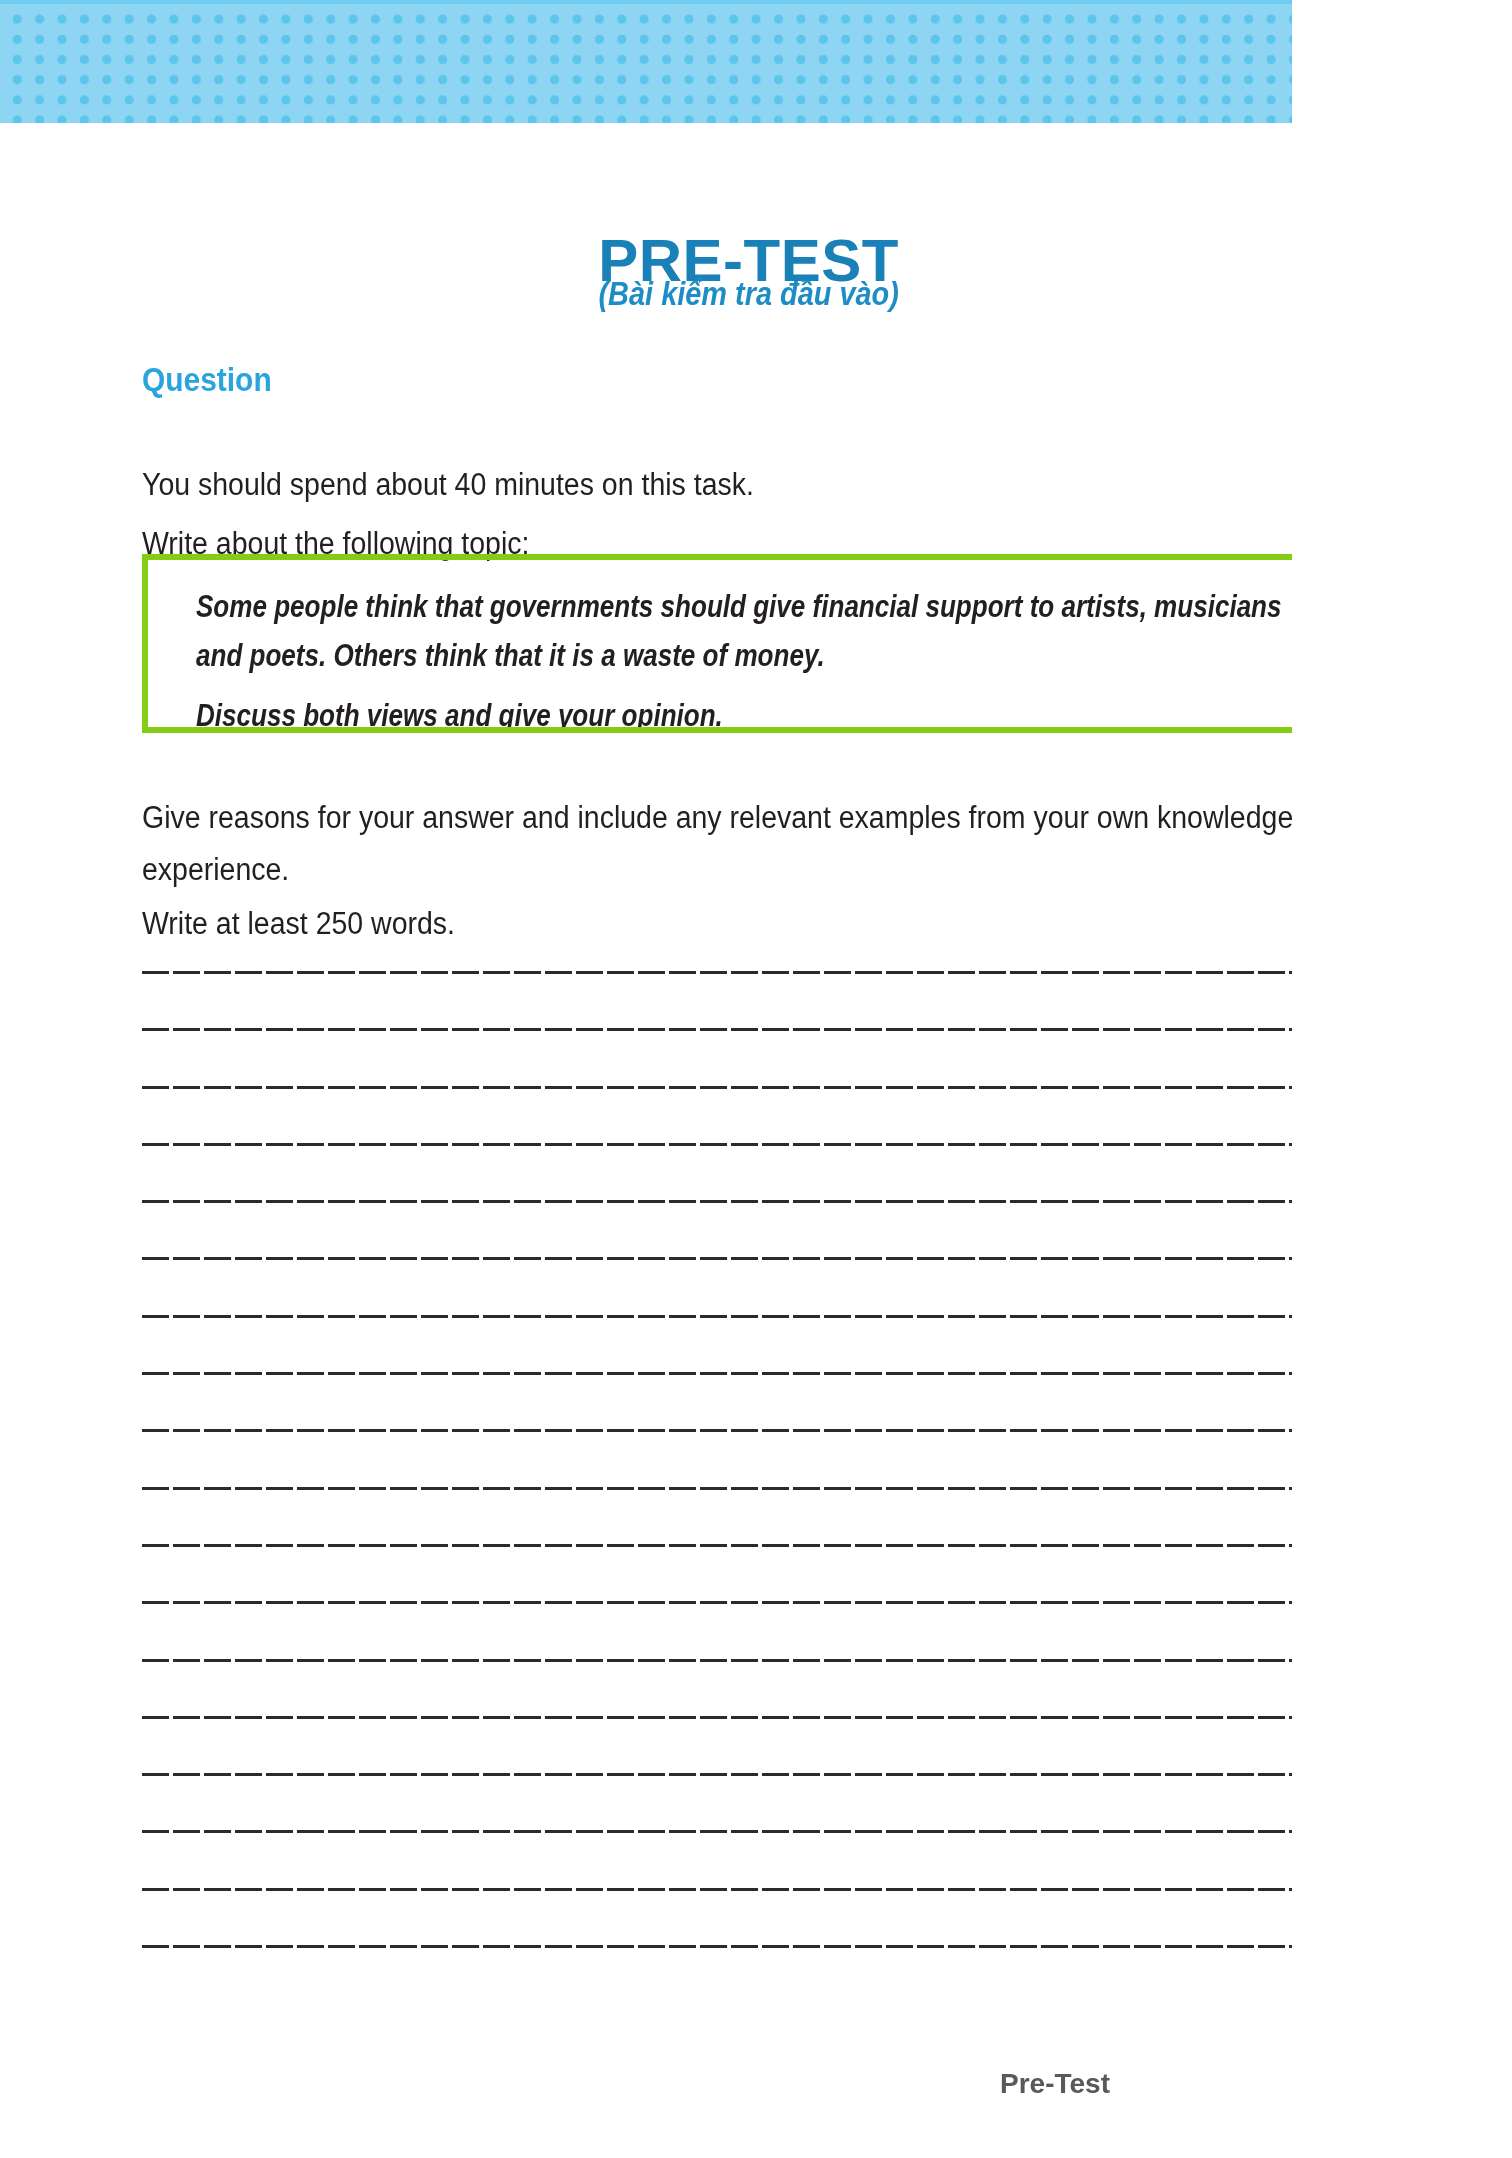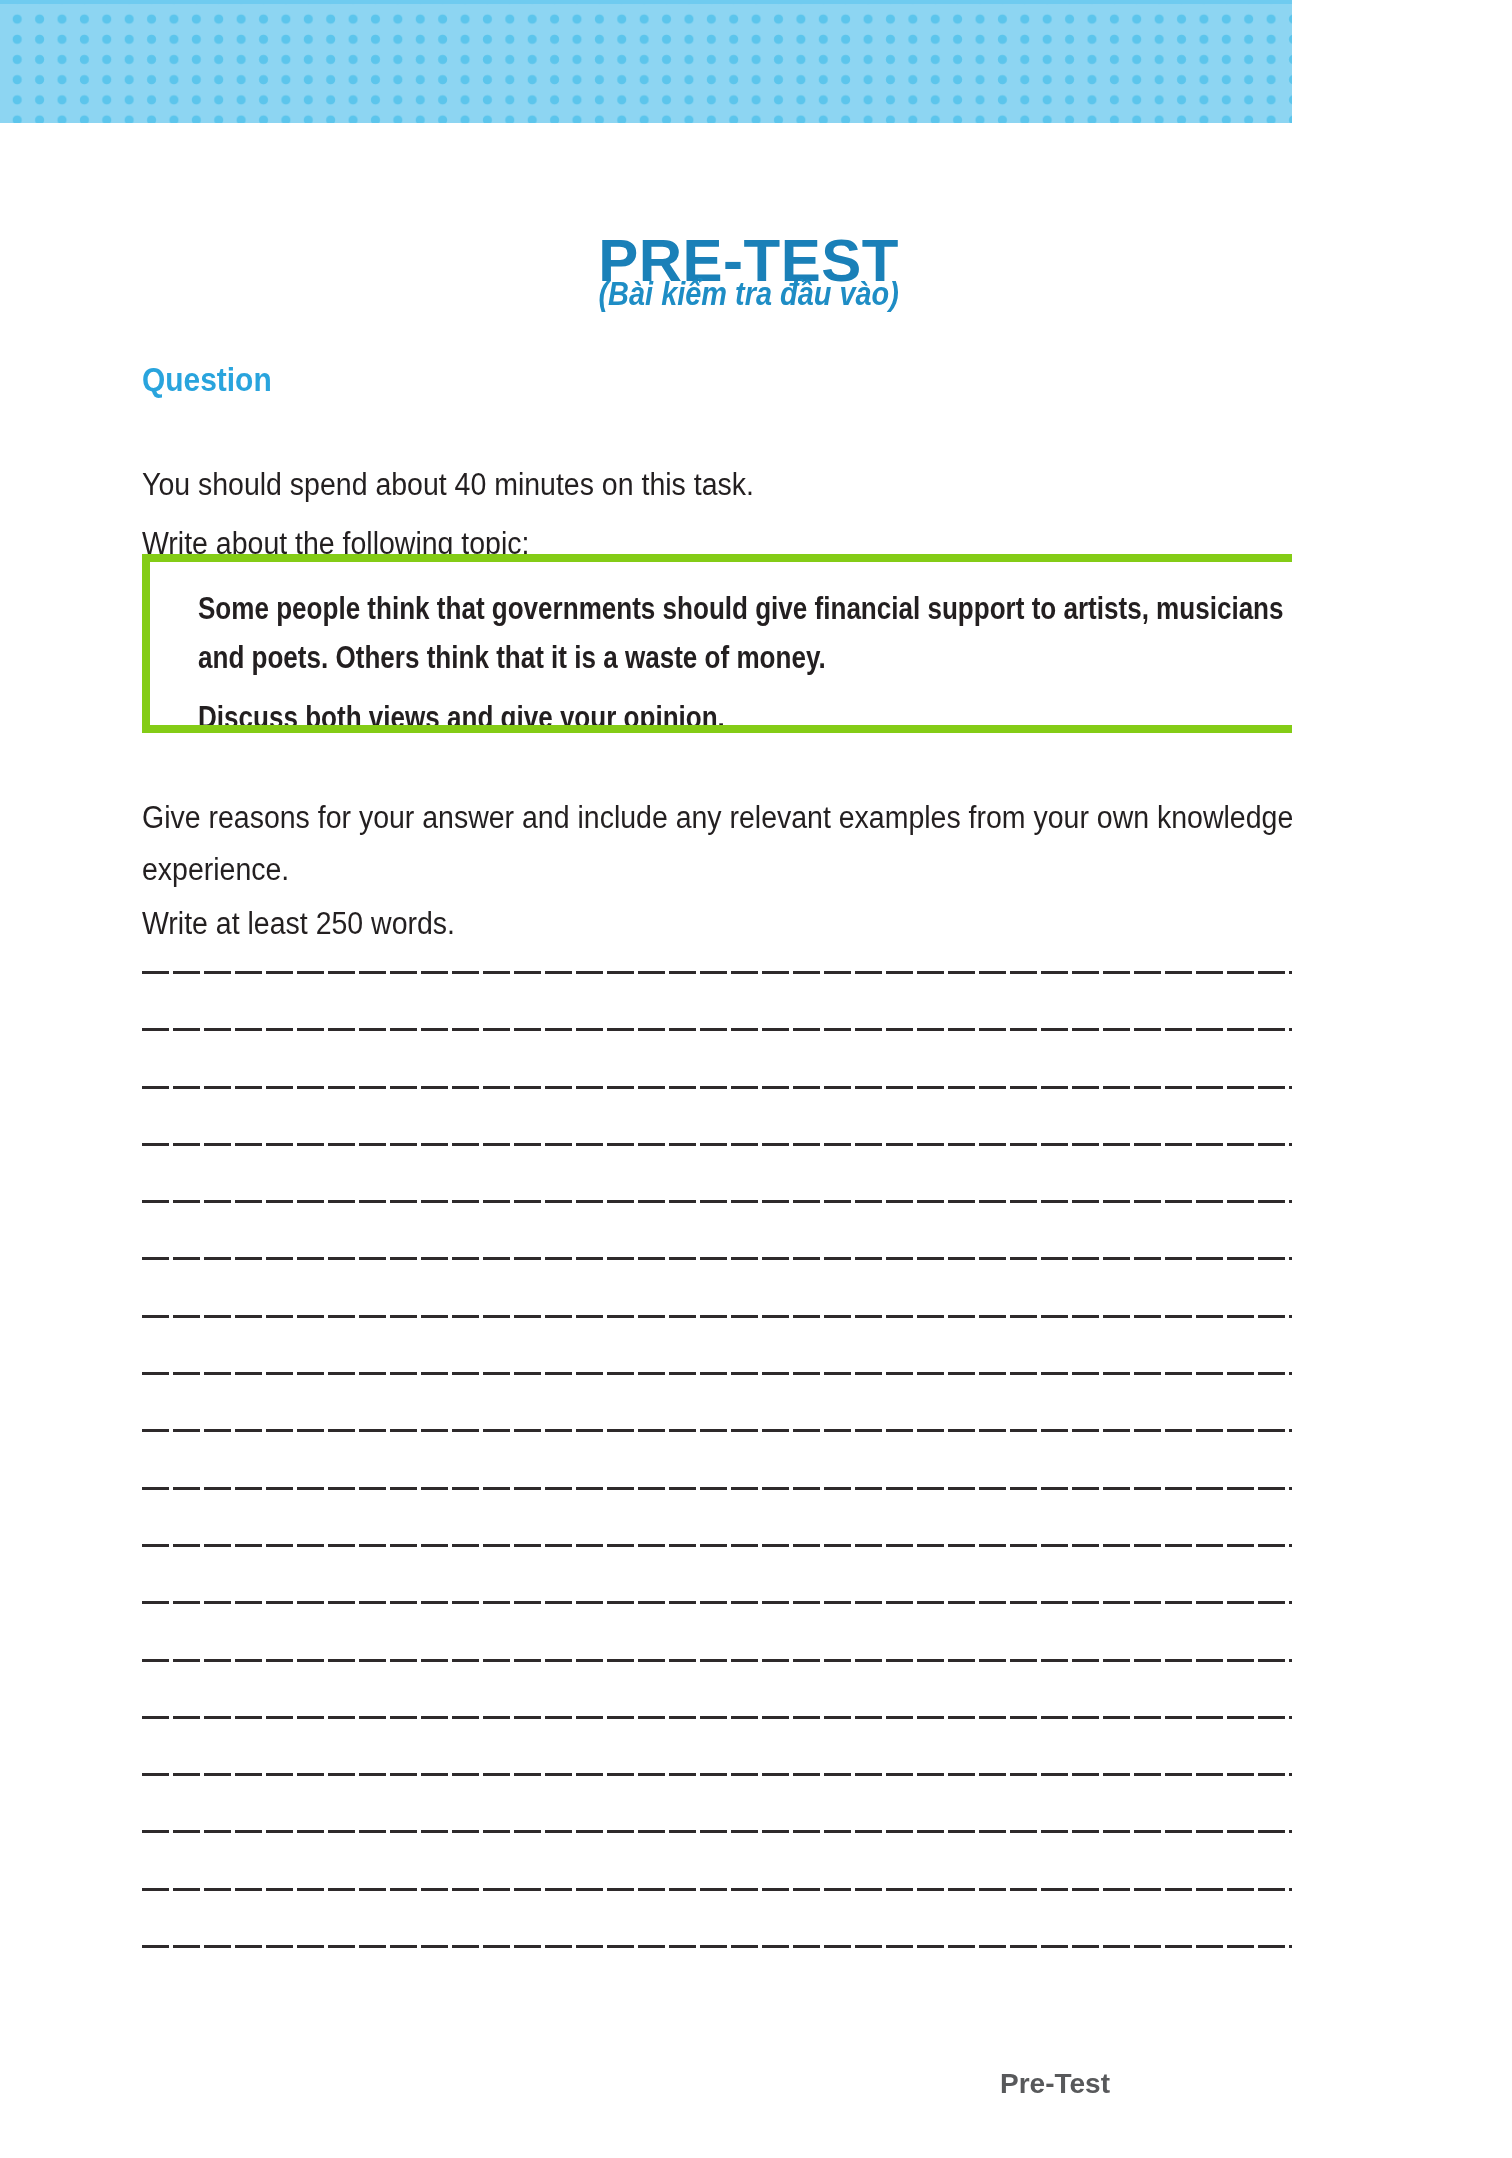--- a/index.html
+++ b/index.html
@@ -92,24 +92,25 @@
   .p-reasons { top: 761px; }
   .p-minwords { top: 867px; }
 
   
   .prompt-box {
     position: absolute;
     left: 142px;
     top: 554px;
     width: 1213px;
     height: 179px;
-    border: 8px solid #84cc16;
+    border: 6px solid #84cc16;
     box-sizing: border-box;
     padding: 22px 0 0 48px;
     overflow: hidden;
+    font-style: italic;
   }
   .box-text {
     width: 1360px;
     transform: scaleX(0.814);
     transform-origin: 0 0;
     font-size: 32px;
     font-weight: 700;
     line-height: 49px;
   }
   .box-text p { margin: 0; }

